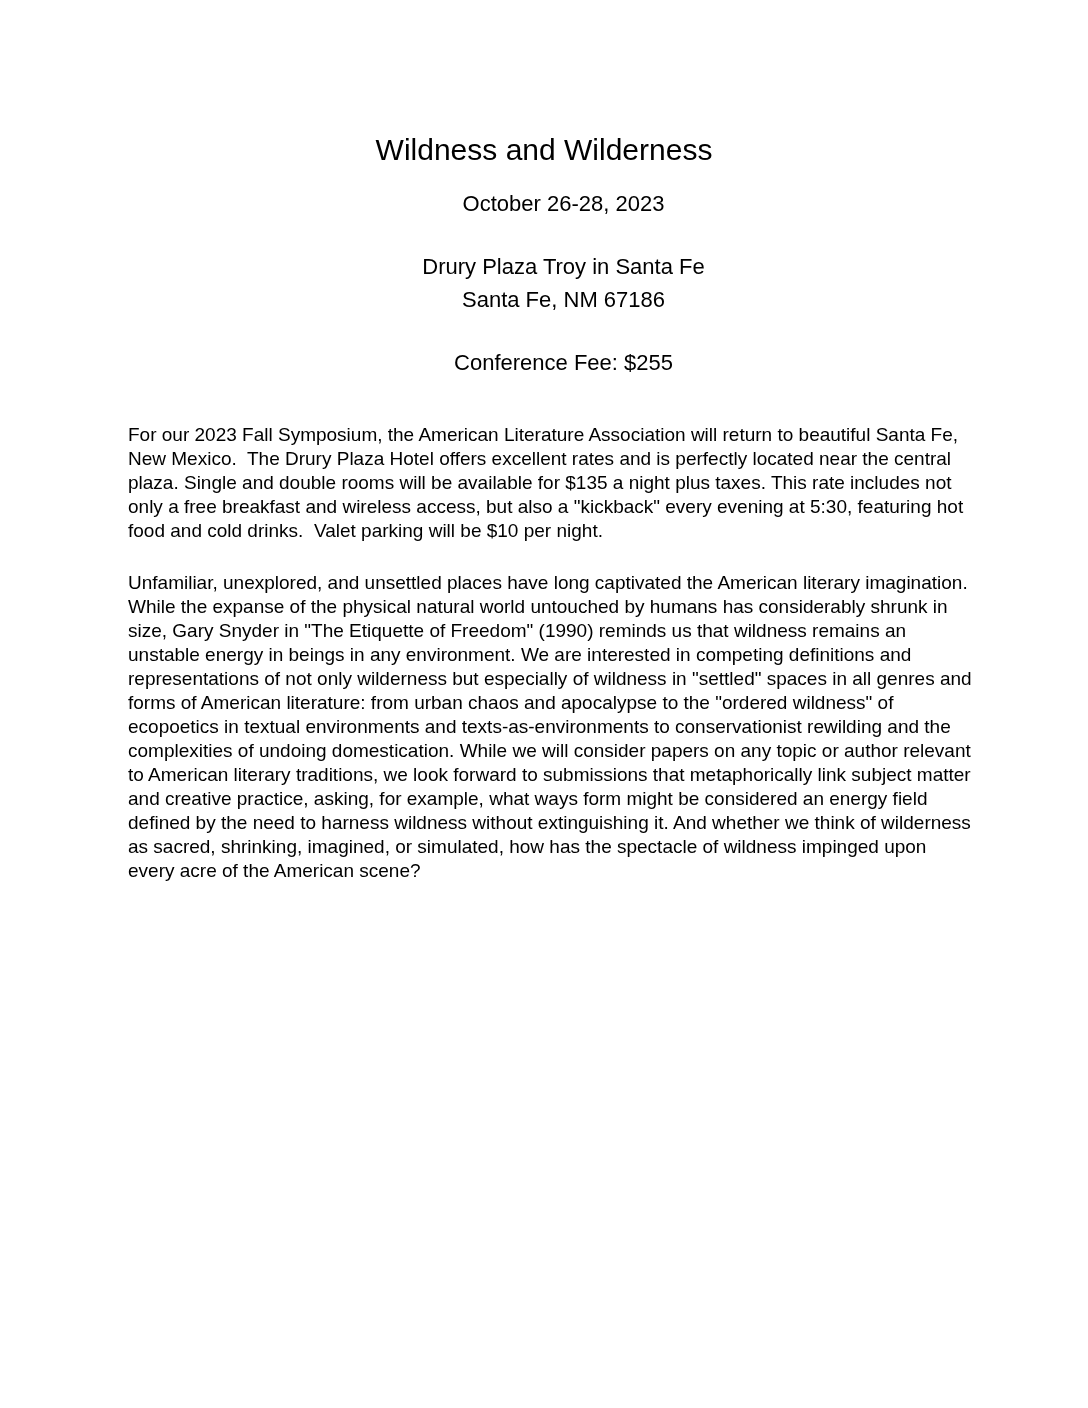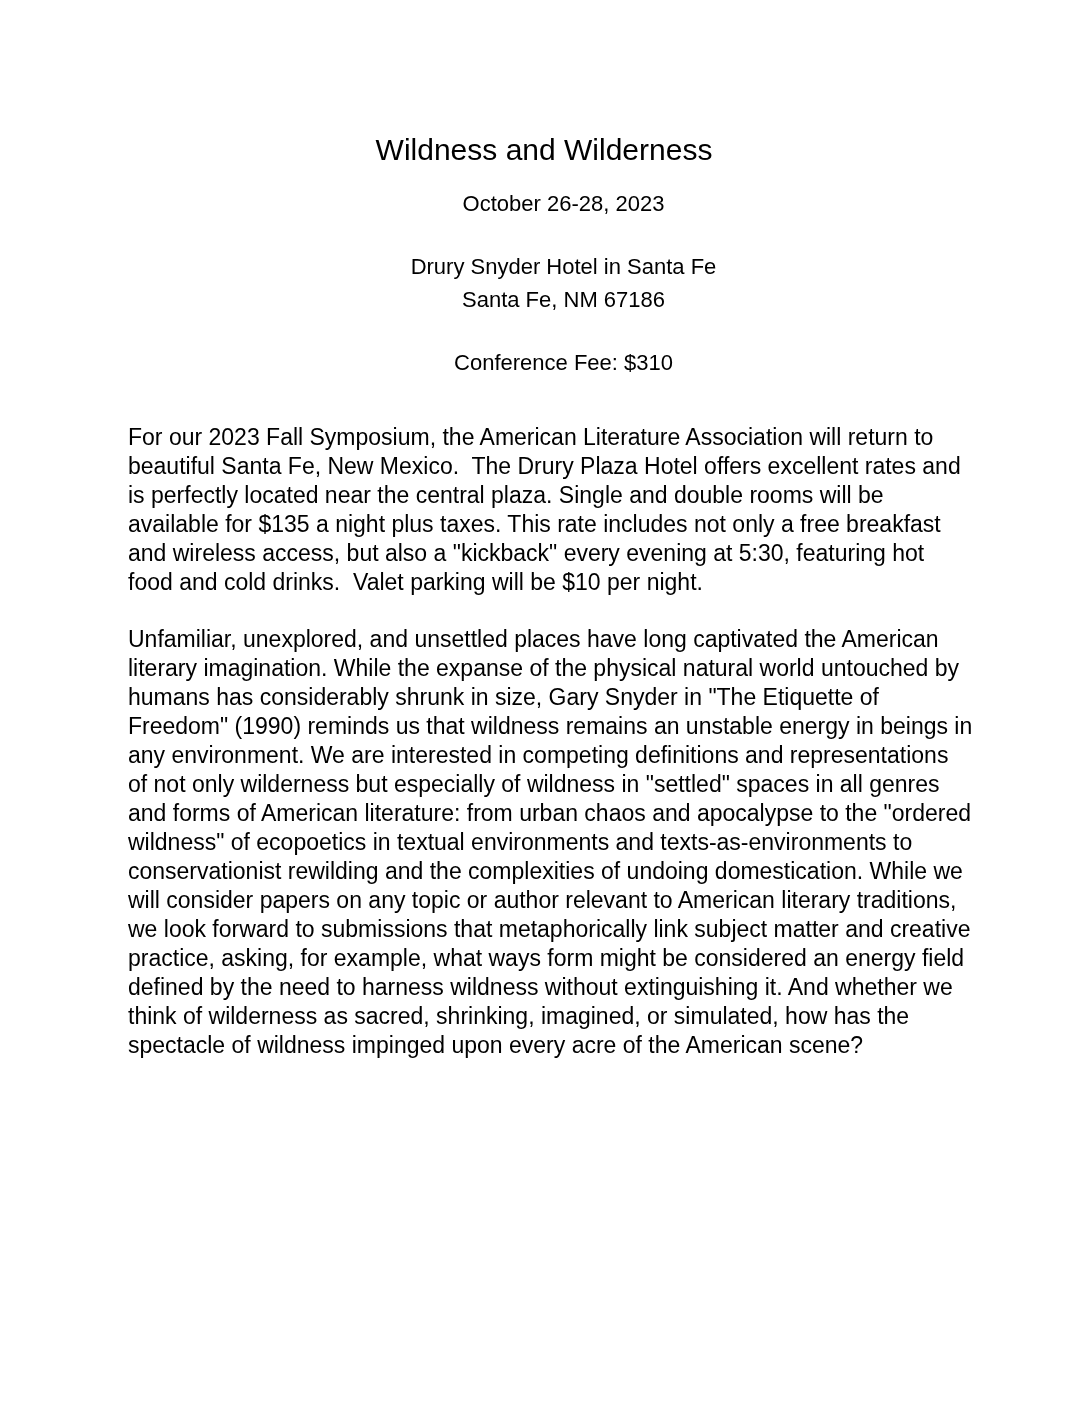--- a/index.html
+++ b/index.html
@@ -35,45 +35,45 @@
   }
   .head-block {
     margin-top: 30px;
   }
   .body-copy {
     width: 845px;
     margin: 0 auto 0 128px;
     text-align: left;
   }
   .body-para {
-    font-size: 23px;
-    line-height: 29px;
+    font-size: 19px;
+    line-height: 24px;
     margin: 12px 0 28px 0;
     white-space: pre-wrap;
   }
   .body-copy .first-para { margin-top: 44px; }
 </style>
 </head>
 <body>
 
 <div class="page">
 
   <h1 class="doc-title center">Wildness and Wilderness</h1>
 
   <p class="head-line center">October 26-28, 2023</p>
 
   <div class="head-block">
-    <p class="head-line center">Drury Snyder Hotel in Santa Fe</p>
+    <p class="head-line center">Drury Plaza Troy in Santa Fe</p>
     <p class="head-line center">Santa Fe, NM 67186</p>
   </div>
 
 
 
   <div class="head-block">
-    <p class="head-line center">Conference Fee: $310</p>
+    <p class="head-line center">Conference Fee: $255</p>
   </div>
 
   <div class="body-copy">
     <p class="body-para first-para">For our 2023 Fall Symposium, the American Literature Association will return to beautiful Santa Fe, New Mexico.  The Drury Plaza Hotel offers excellent rates and is perfectly located near the central plaza. Single and double rooms will be available for $135 a night plus taxes. This rate includes not only a free breakfast and wireless access, but also a "kickback" every evening at 5:30, featuring hot food and cold drinks.  Valet parking will be $10 per night.</p>
     <p class="body-para">Unfamiliar, unexplored, and unsettled places have long captivated the American literary imagination. While the expanse of the physical natural world untouched by humans has considerably shrunk in size, Gary Snyder in "The Etiquette of Freedom" (1990) reminds us that wildness remains an unstable energy in beings in any environment. We are interested in competing definitions and representations of not only wilderness but especially of wildness in "settled" spaces in all genres and forms of American literature: from urban chaos and apocalypse to the "ordered wildness" of ecopoetics in textual environments and texts-as-environments to conservationist rewilding and the complexities of undoing domestication. While we will consider papers on any topic or author relevant to American literary traditions, we look forward to submissions that metaphorically link subject matter and creative practice, asking, for example, what ways form might be considered an energy field defined by the need to harness wildness without extinguishing it. And whether we think of wilderness as sacred, shrinking, imagined, or simulated, how has the spectacle of wildness impinged upon every acre of the American scene?</p>
   </div>
 
 </div>
 
 </body></html>

